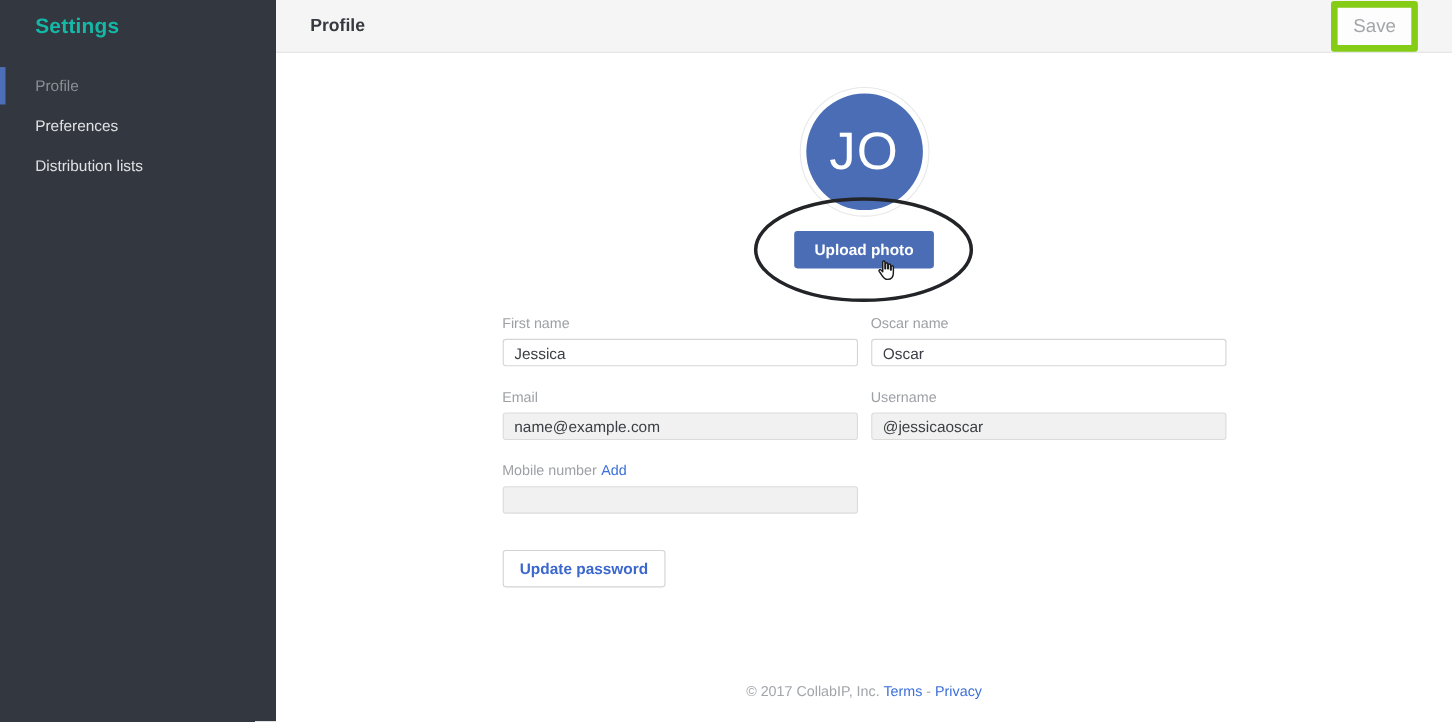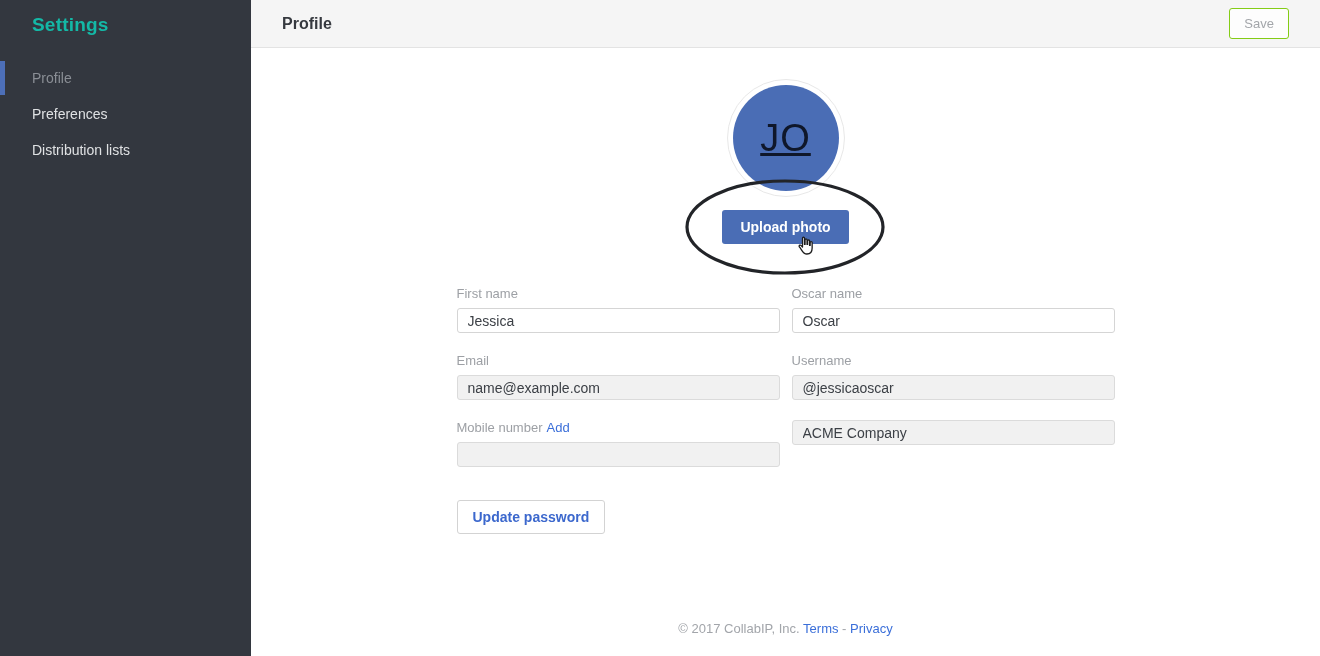--- a/index.html
+++ b/index.html
@@ -12,28 +12,28 @@
   .sidebar { width: 251px; min-width: 251px; height: 100%; background: #33373f; padding-top: 14px; }
   .sidebar-title { color: #14b8a6; font-size: 19px; font-weight: 600; padding: 0 0 24px 32px; letter-spacing: .2px; }
   .nav-item { position: relative; height: 36px; display: flex; align-items: center; padding-left: 32px; font-size: 14px; color: #dfe1e3; cursor: pointer; }
   .nav-item.active { color: #8a8e95; }
   .nav-item.active::before { content: ""; position: absolute; left: 0; top: 1px; bottom: 1px; width: 5px; background: #4d6fb8; }
 
   
   .main { flex: 1; display: flex; flex-direction: column; background: #fff; }
   .header { height: 48px; min-height: 48px; background: #f5f5f5; border-bottom: 1px solid #e3e3e3; display: flex; align-items: center; justify-content: space-between; padding: 0 31px; }
   .header-title { font-size: 16px; font-weight: 600; color: #36393f; }
-  .save-btn { background: #fdfdfd; border: 1px solid #84cc16; border-radius: 3px; color: #a3a6aa; font-size: 13px; padding: 7px 14px; cursor: pointer; font-family: inherit; }
+  .save-btn { background: #fdfdfd; border: 6px solid #84cc16; border-radius: 3px; color: #a3a6aa; font-size: 17px; padding: 7px 14px; cursor: pointer; font-family: inherit; }
 
   .content { flex: 1; position: relative; padding-top: 31px; }
 
   
   .avatar-wrap { display: flex; justify-content: center; }
   .avatar-ring { width: 118px; height: 118px; border-radius: 50%; border: 1px solid #e8e8e8; background: #fff; display: flex; align-items: center; justify-content: center; }
-  .avatar { width: 106px; height: 106px; border-radius: 50%; background: #4a6db5; color: #0f172a; font-size: 38px; display: flex; align-items: center; justify-content: center; letter-spacing: 1px; text-decoration: underline; }
+  .avatar { width: 106px; height: 106px; border-radius: 50%; background: #4a6db5; color: #ffffff; font-size: 48px; display: flex; align-items: center; justify-content: center; letter-spacing: 1px; }
 
   
   .upload-row { display: flex; justify-content: center; margin-top: 13px; }
   .upload-wrap { position: relative; }
   .upload-btn { position: relative; background: #4a6db5; color: #fff; border: none; border-radius: 3px; font-size: 14px; font-weight: bold; padding: 9px 18px; cursor: pointer; font-family: inherit; }
   .annot-ellipse { position: absolute; left: 50%; top: 50%; transform: translate(-50%, -50%); width: 202px; height: 98px; pointer-events: none; }
   .cursor-glyph { position: absolute; left: 72px; top: 24px; width: 24px; height: 24px; pointer-events: none; }
 
   
   .form { width: 658px; margin: 42px auto 0; display: grid; grid-template-columns: 323px 323px; column-gap: 12px; row-gap: 20px; }
@@ -113,21 +113,20 @@
         <div class="field">
           <label>Username</label>
           <input type="text" class="disabled" readonly="" value="@jessicaoscar" style="">
         </div>
 
         <div class="field">
           <label><span>Mobile number</span><a class="add-link">Add</a></label>
           <input type="text" class="disabled" readonly="" value="" style="">
         </div>
         <div class="field">
-          <input type="text" class="disabled" readonly="" value="ACME Company" style="">
         </div>
       </div>
 
       <div class="update-row">
         <button class="update-btn">Update password</button>
       </div>
 
       <div class="footer">
         <span>© 2017 CollabIP, Inc.</span>
         <a>Terms</a>

